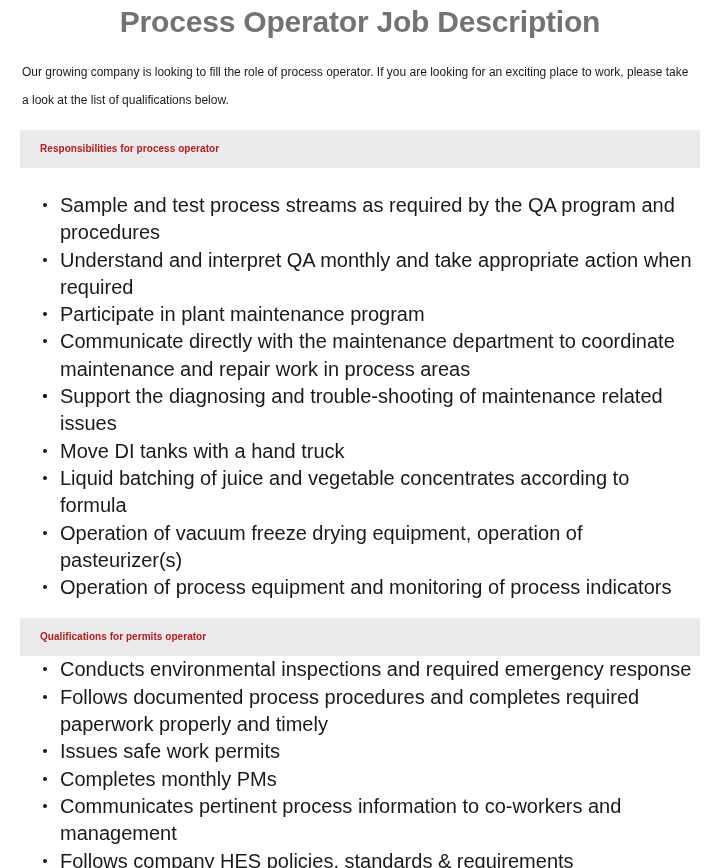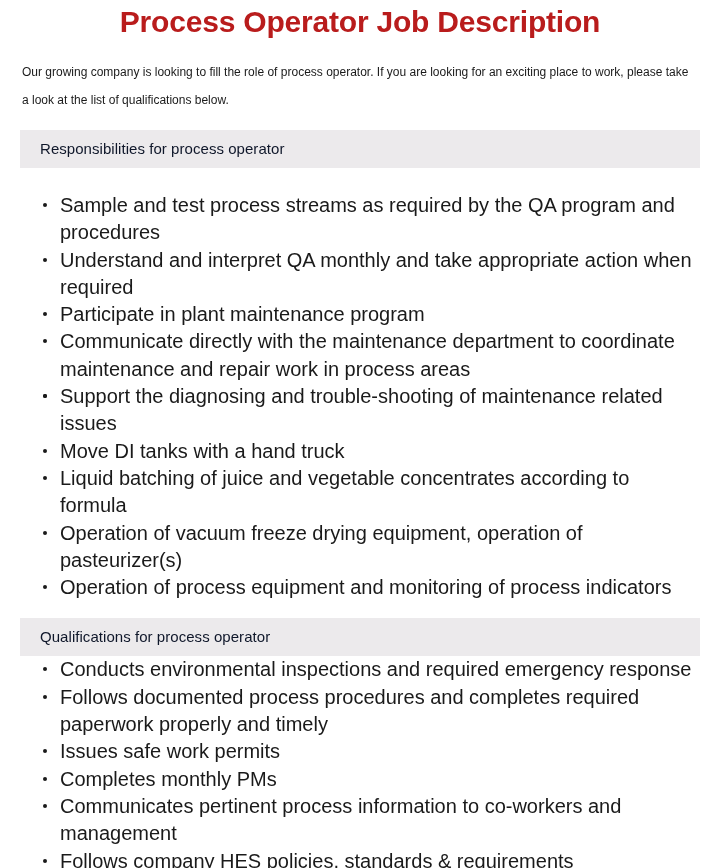--- a/index.html
+++ b/index.html
@@ -25,21 +25,21 @@
 
   
   .doc-title {
     margin: 0;
     padding: 3px 20px 0 20px;
     font-size: 30px;
     line-height: 38px;
     font-weight: 700;
     letter-spacing: -0.2px;
     text-align: center;
-    color: #b91c1c;
+    color: #737373;
   }
 
   
   .intro {
     margin: 18px 0 0 0;
     padding: 0 24px 0 22px;
     font-size: 12px;
     line-height: 27.5px;
     font-weight: 400;
     color: #1a1a1a;
@@ -52,24 +52,24 @@
   .section-header {
     margin: 0 20px;
     height: 38px;
     display: flex;
     align-items: center;
     background: #ECEAEC;
     padding: 0 20px;
     box-sizing: border-box;
   }
   .section-header-text {
-    font-size: 15px;
+    font-size: 10px;
     line-height: 20px;
-    font-weight: 400;
-    color: #0f172a;
+    font-weight: 700;
+    color: #b91c1c;
     letter-spacing: 0.05px;
   }
 
   
   .section-responsibilities { margin-top: 16px; }
   .section-qualifications  { margin-top: 17px; }
 
   
   ul.bullets {
     list-style: none;
@@ -119,21 +119,21 @@
         <li><span class="dot"></span><span>Support the diagnosing and trouble-shooting of maintenance related issues</span></li>
         <li><span class="dot"></span><span>Move DI tanks with a hand truck</span></li>
         <li><span class="dot"></span><span>Liquid batching of juice and vegetable concentrates according to formula</span></li>
         <li><span class="dot"></span><span>Operation of vacuum freeze drying equipment, operation of pasteurizer(s)</span></li>
         <li><span class="dot"></span><span>Operation of process equipment and monitoring of process indicators</span></li>
       </ul>
   </div>
 
   <div class="section section-qualifications">
     <div class="section-header">
-      <span class="section-header-text">Qualifications for process operator</span>
+      <span class="section-header-text">Qualifications for permits operator</span>
     </div>
     <ul class="bullets second-list">
         <li><span class="dot"></span><span>Conducts environmental inspections and required emergency response</span></li>
         <li><span class="dot"></span><span>Follows documented process procedures and completes required paperwork properly and timely</span></li>
         <li><span class="dot"></span><span>Issues safe work permits</span></li>
         <li><span class="dot"></span><span>Completes monthly PMs</span></li>
         <li><span class="dot"></span><span>Communicates pertinent process information to co-workers and management</span></li>
         <li><span class="dot"></span><span>Follows company HES policies, standards &amp; requirements</span></li>
       </ul>
   </div>

